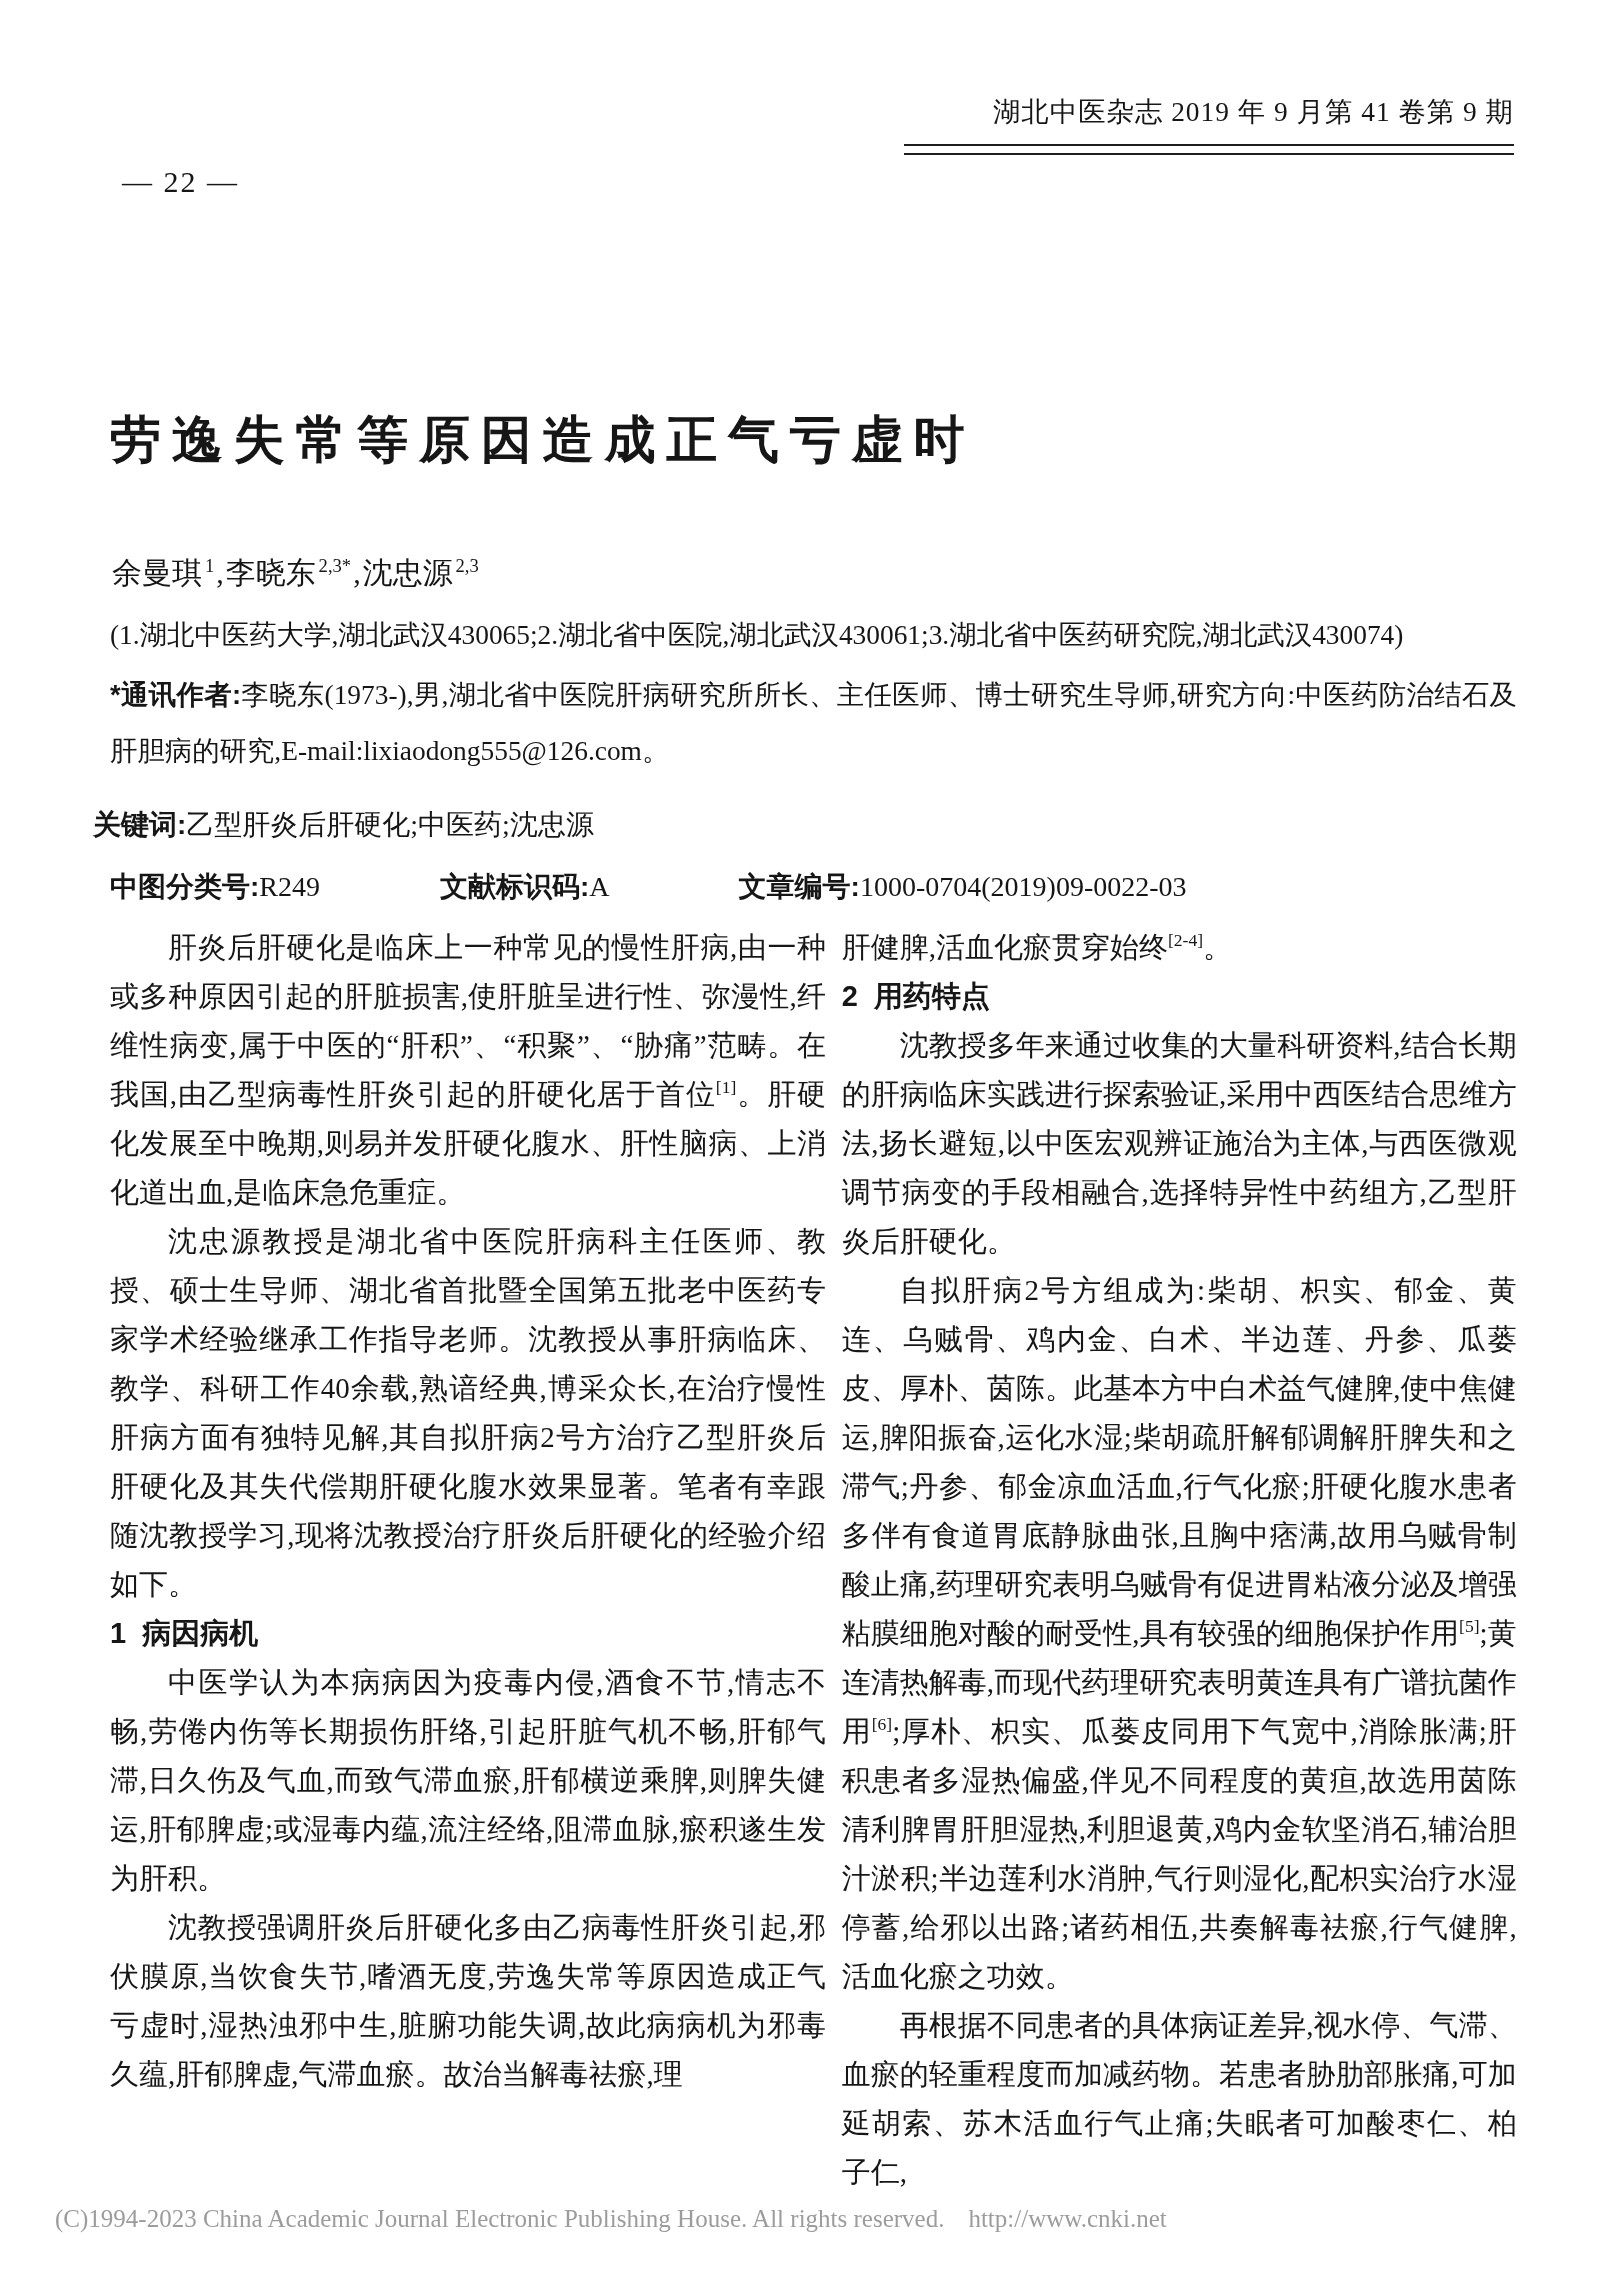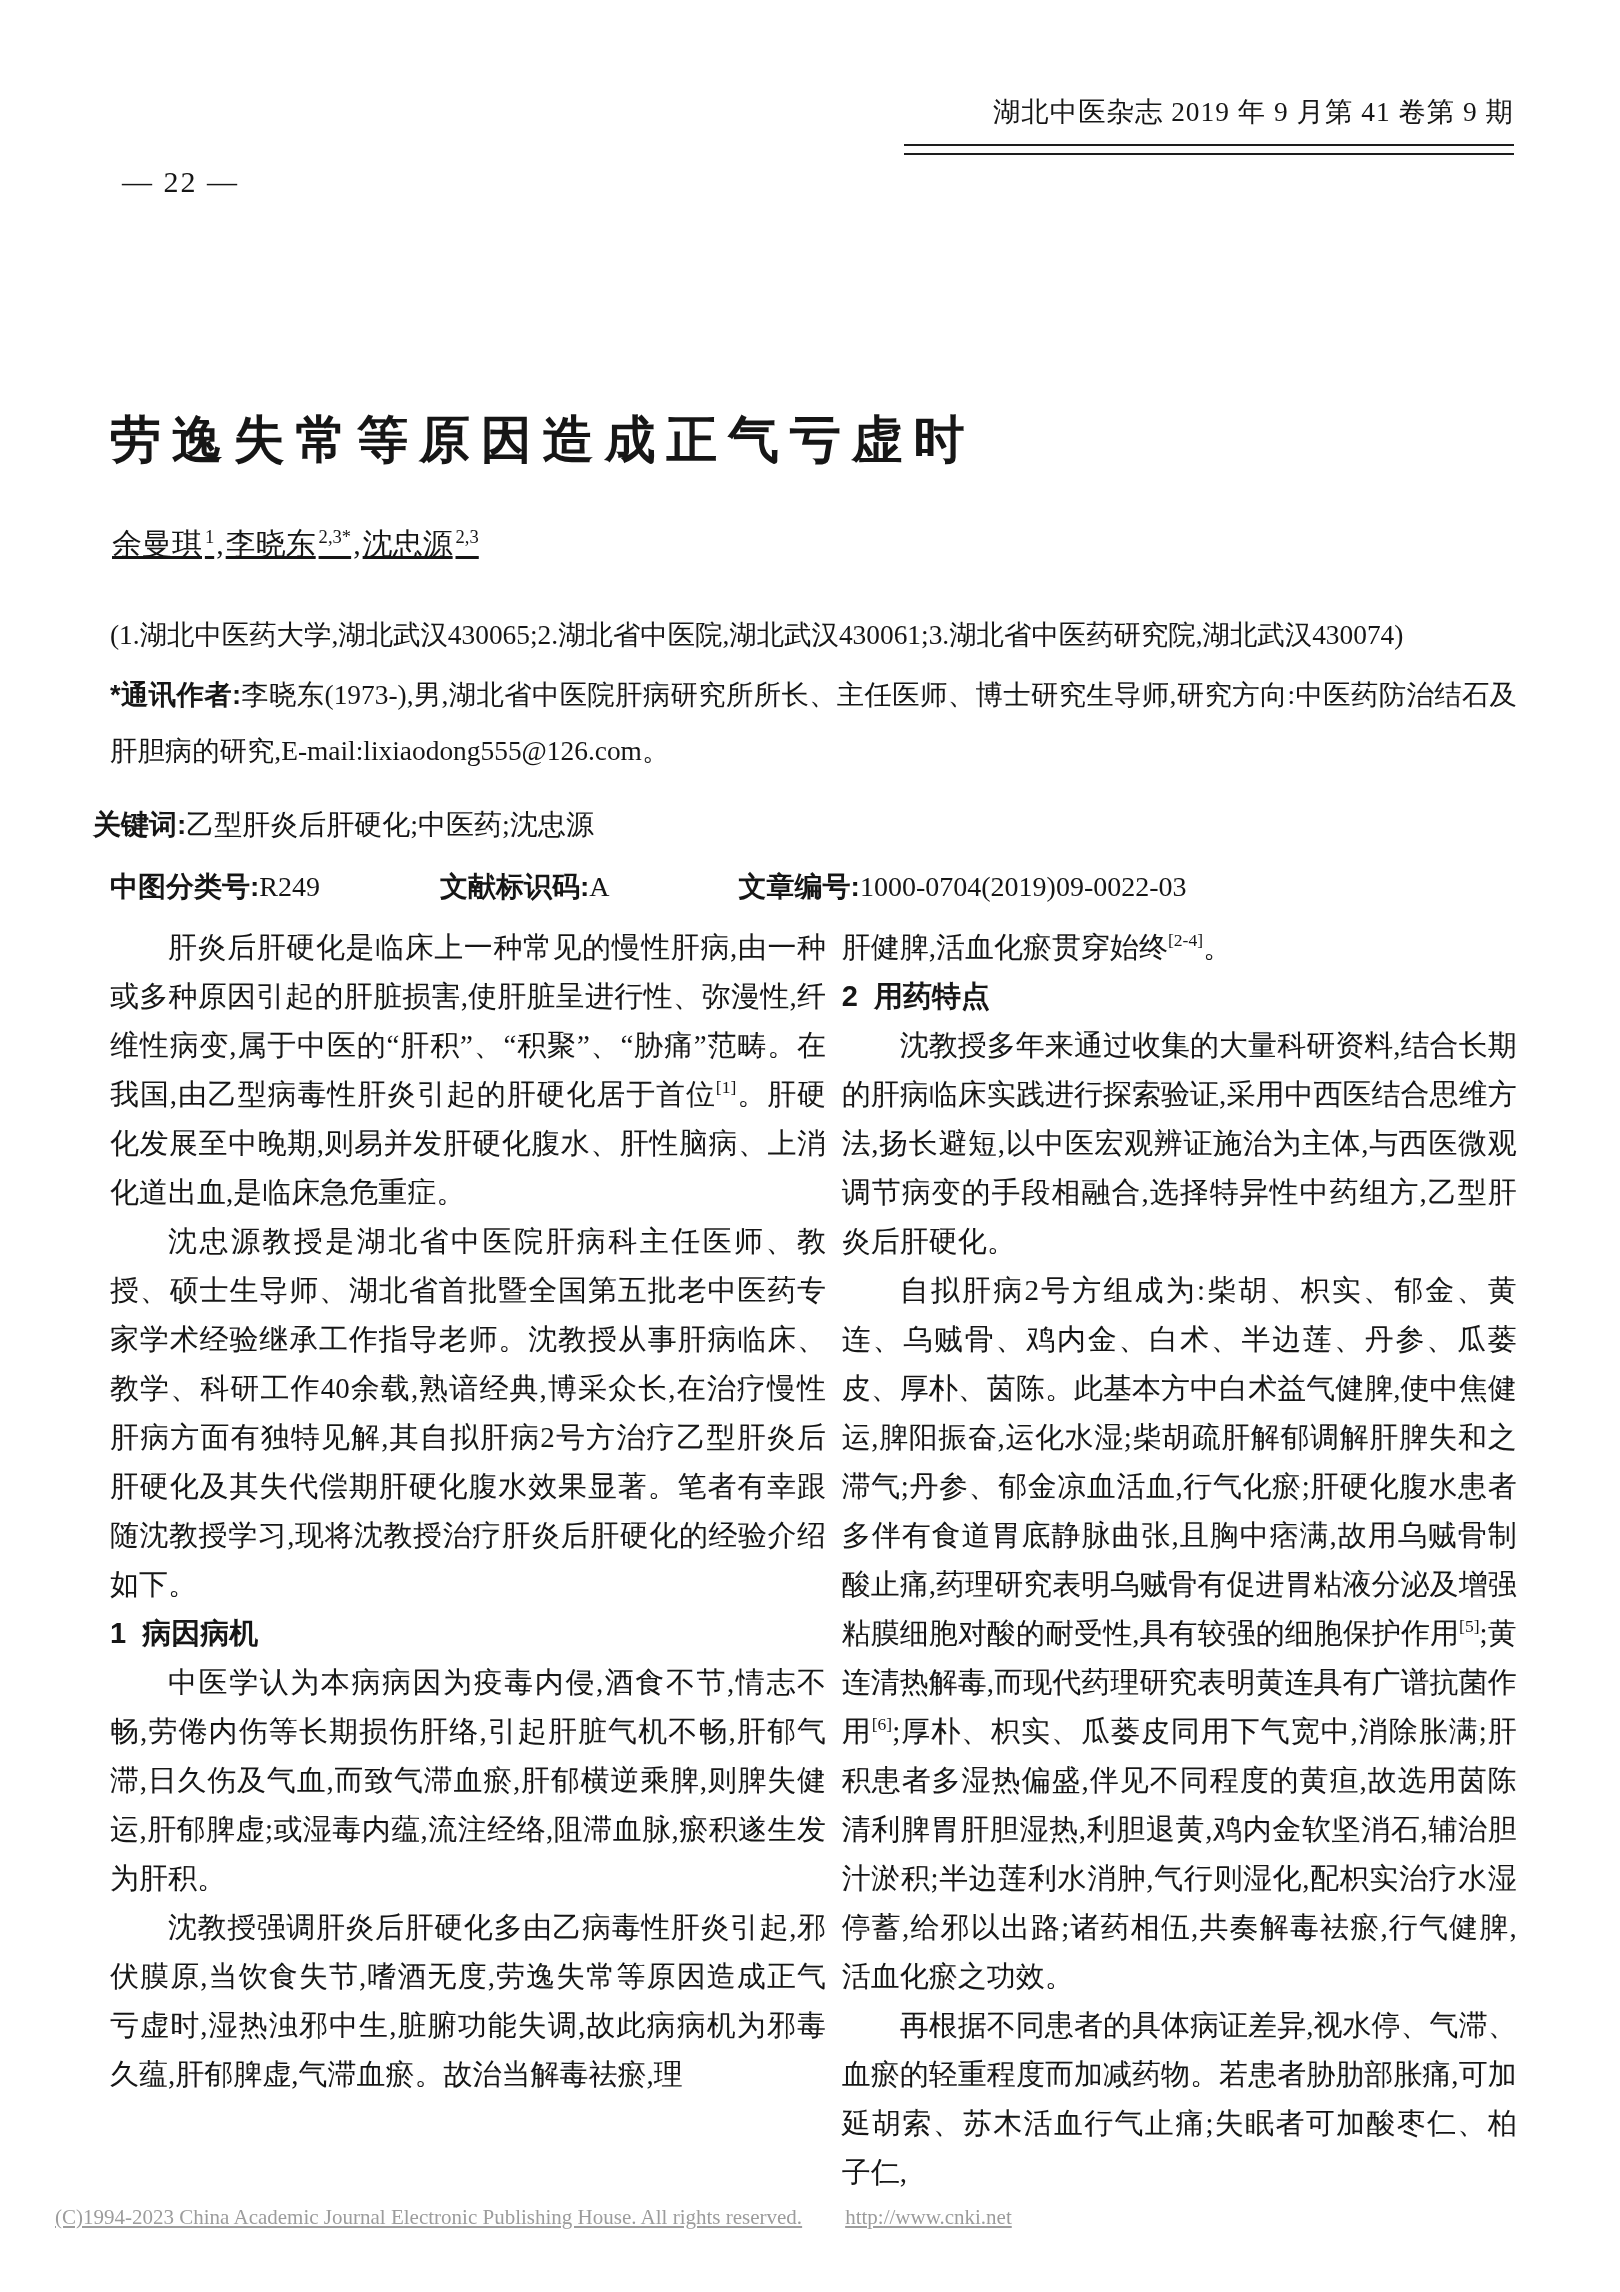--- a/index.html
+++ b/index.html
@@ -11,21 +11,21 @@
   .jh-cn{font-size:27.4px;line-height:45px;letter-spacing:1px;}
   .jh-en{font-size:28px;line-height:43px;font-style:italic;}
   .jh-rule{margin-top:8.8px;height:6.9px;border-top:2.9px solid #1d1d1d;border-bottom:2.9px solid #1d1d1d;}
 
   
   .page-num{position:absolute;top:165px;left:122px;font-size:30px;letter-spacing:2px;}
 
   
   .title{position:absolute;top:406px;left:110px;font-size:51px;font-weight:bold;
          font-family:"Liberation Sans","DejaVu Sans",sans-serif;letter-spacing:10.8px;white-space:nowrap;}
-  .authors{position:absolute;top:524px;left:112px;font-size:30px;text-decoration:underline;}
+  .authors{position:absolute;top:553px;left:112px;font-size:30px;}
   .authors sup{font-size:18.6px;line-height:0;margin-left:2.9px;}
   .author-sep{margin:0 2px;}
   .affil{position:absolute;top:617px;left:110px;width:1407px;font-size:27.4px;white-space:nowrap;}
   .corr{position:absolute;top:667px;left:110px;width:1407px;font-size:27.4px;line-height:56px;text-align:justify;}
   .bold-label{font-weight:bold;font-family:"Liberation Sans","DejaVu Sans",sans-serif;}
   .kw{position:absolute;top:806px;left:93px;font-size:28px;}
   .meta{position:absolute;top:868px;left:110px;font-size:28px;display:flex;}
   .meta-group2{margin-left:120px;}
   .meta-group3{margin-left:129px;}
 
@@ -34,22 +34,22 @@
   .col{font-size:29px;line-height:49px;text-align:justify;}
   .col-left{width:716px;}
   .col-right{width:675px;}
   .col .p{text-indent:2em;margin:0;}
   .col .pc{text-indent:0;margin:0;}
   .col .h{font-family:"Liberation Sans","DejaVu Sans",sans-serif;font-weight:bold;
           white-space:pre-wrap;text-align:left;text-indent:0;margin:0;}
   .col sup{font-size:17.6px;line-height:0;}
 
   
-  .footer{position:absolute;top:2205px;left:55px;font-size:21px;color:#9c9c9c;
-          display:flex;gap:43px;white-space:nowrap;text-decoration:underline;}
+  .footer{position:absolute;top:2205px;left:55px;font-size:25px;color:#9c9c9c;
+          display:flex;gap:24px;white-space:nowrap;}
 </style>
 </head>
 <body>
 
 <div class="page">
 
   <div class="journal-header">
     <div class="jh-cn">湖北中医杂志 2019 年 9 月第 41 卷第 9 期</div>
     <div class="jh-rule"></div>
   </div>

